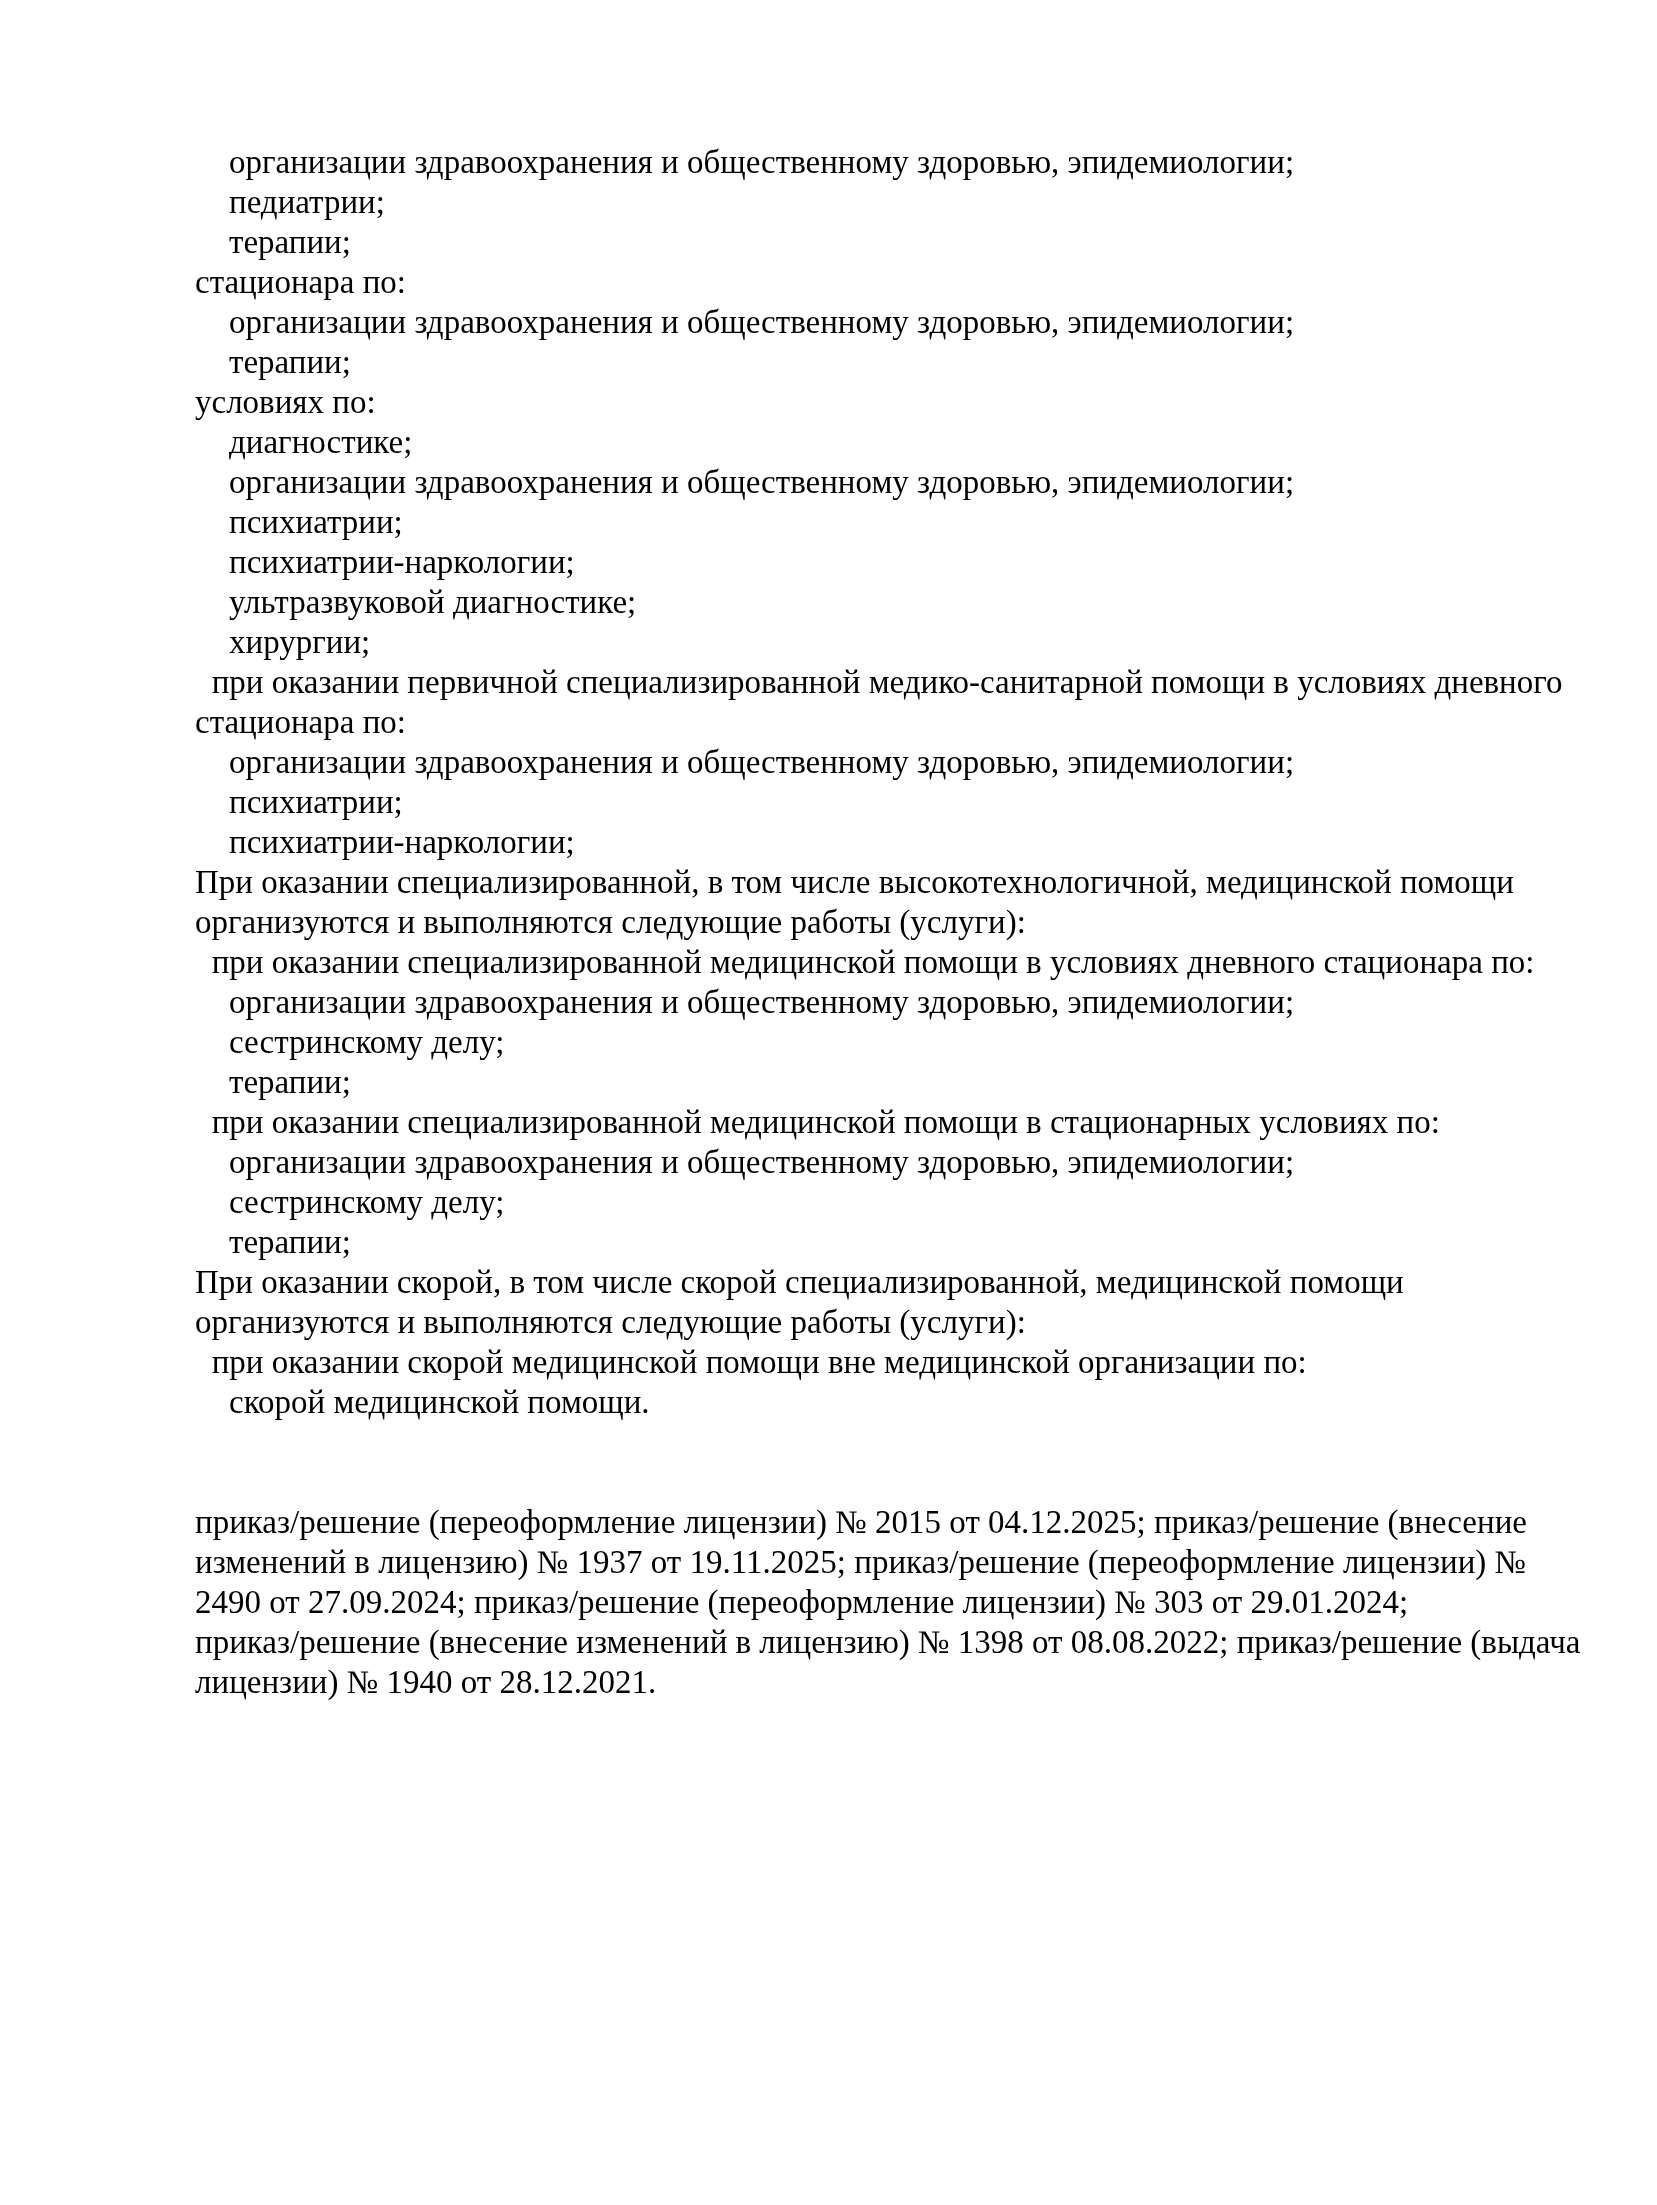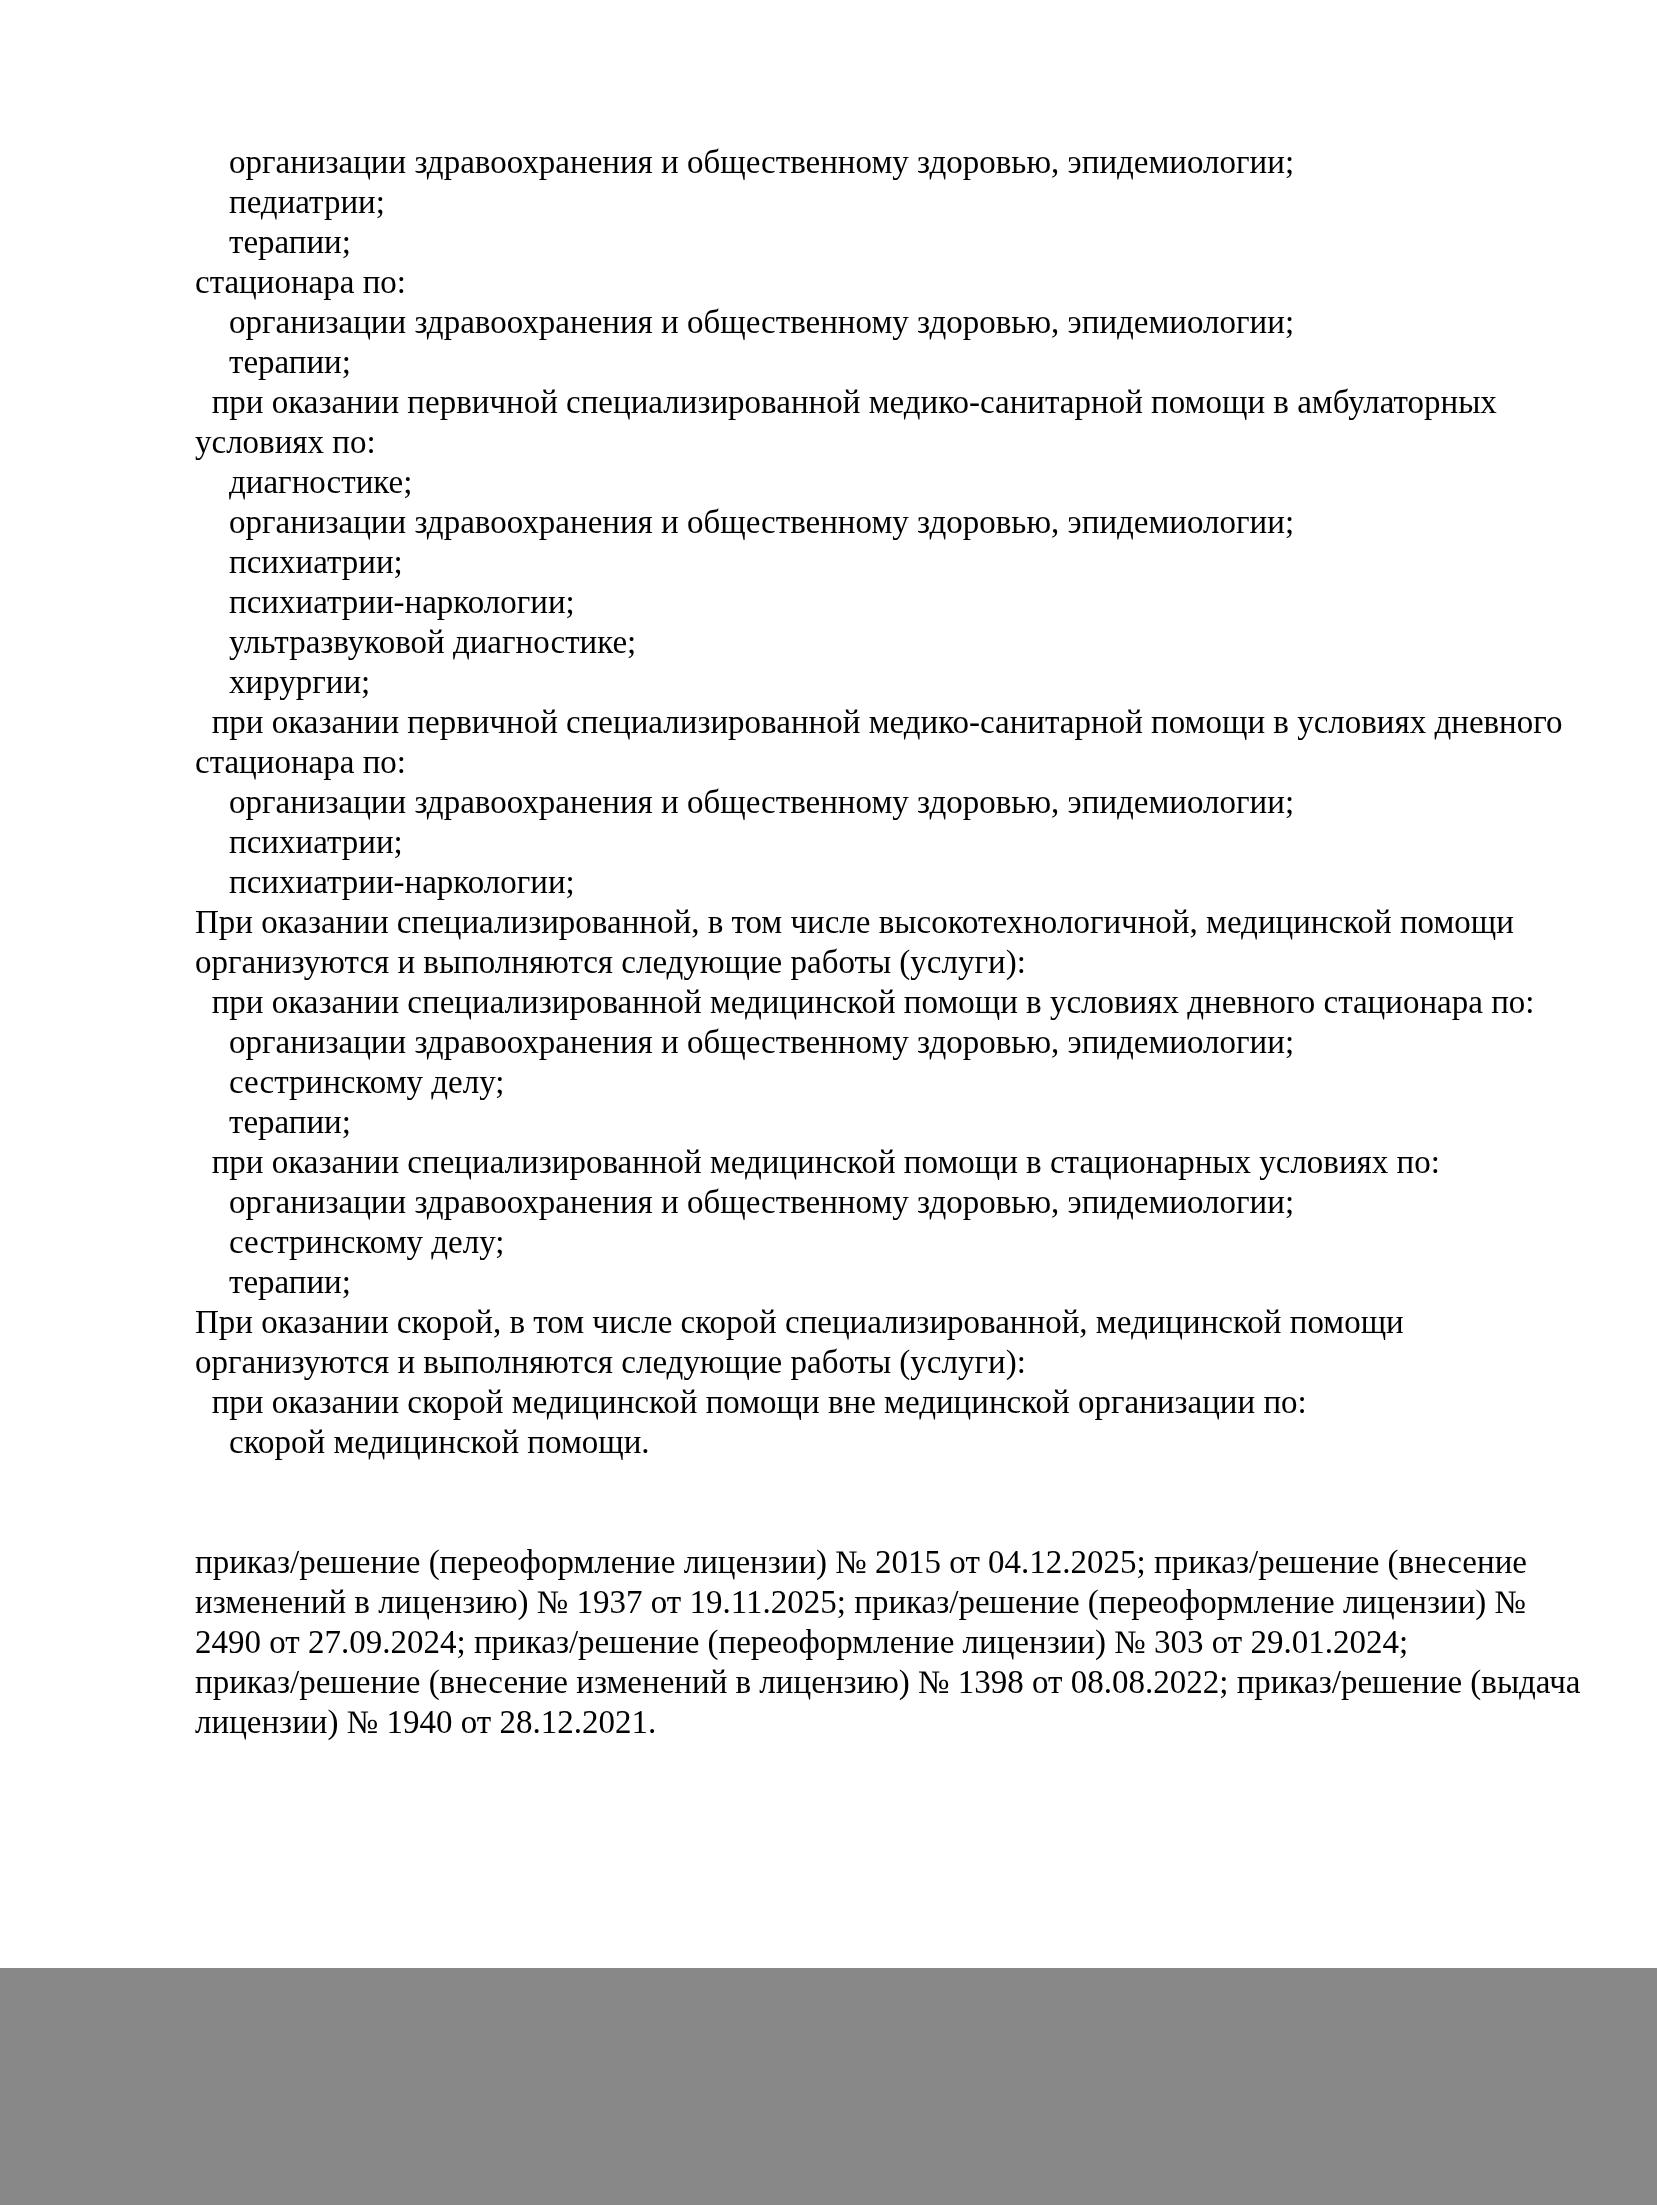--- a/index.html
+++ b/index.html
@@ -1,19 +1,19 @@
 <!DOCTYPE html>
 <html style="font-size:10.7px"><head>
 <meta charset="utf-8">
 <style>
   html,body{margin:0;padding:0;background:#888;}
   .page{
     position:relative;
     width:1657px;
-    height:1968px;
+    height:2205px;
     background:#ffffff;
     color:#000000;
     font-family:"Liberation Serif","DejaVu Serif",serif;
     overflow:hidden;
   }
   .doc{
     position:absolute;
     left:195px;
     top:142px;
     width:1370px;
@@ -32,21 +32,20 @@
 <body>
 
 <div class="page">
   <div class="doc" id="doc-body">
       <div class="line ind-2">организации здравоохранения и общественному здоровью, эпидемиологии;</div>
       <div class="line ind-2">педиатрии;</div>
       <div class="line ind-2">терапии;</div>
       <div class="line ind-0">стационара по:</div>
       <div class="line ind-2">организации здравоохранения и общественному здоровью, эпидемиологии;</div>
       <div class="line ind-2">терапии;</div>
-      <div class="line ind-1">при оказании первичной специализированной медико-санитарной помощи в амбулаторных</div>
       <div class="line ind-0">условиях по:</div>
       <div class="line ind-2">диагностике;</div>
       <div class="line ind-2">организации здравоохранения и общественному здоровью, эпидемиологии;</div>
       <div class="line ind-2">психиатрии;</div>
       <div class="line ind-2">психиатрии-наркологии;</div>
       <div class="line ind-2">ультразвуковой диагностике;</div>
       <div class="line ind-2">хирургии;</div>
       <div class="line ind-1">при оказании первичной специализированной медико-санитарной помощи в условиях дневного</div>
       <div class="line ind-0">стационара по:</div>
       <div class="line ind-2">организации здравоохранения и общественному здоровью, эпидемиологии;</div>

